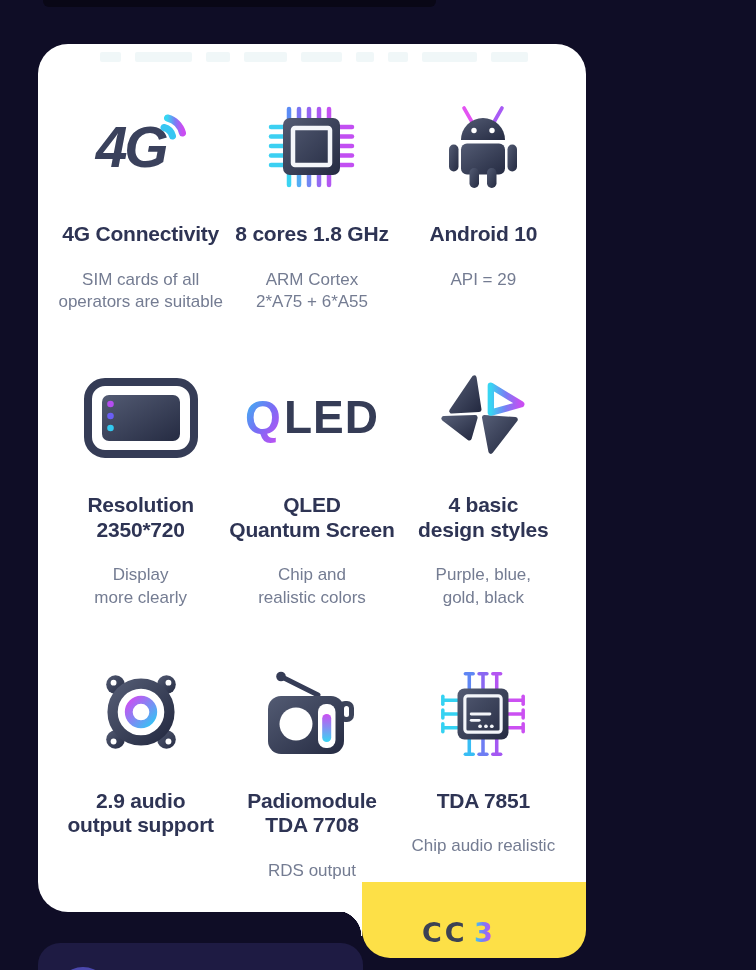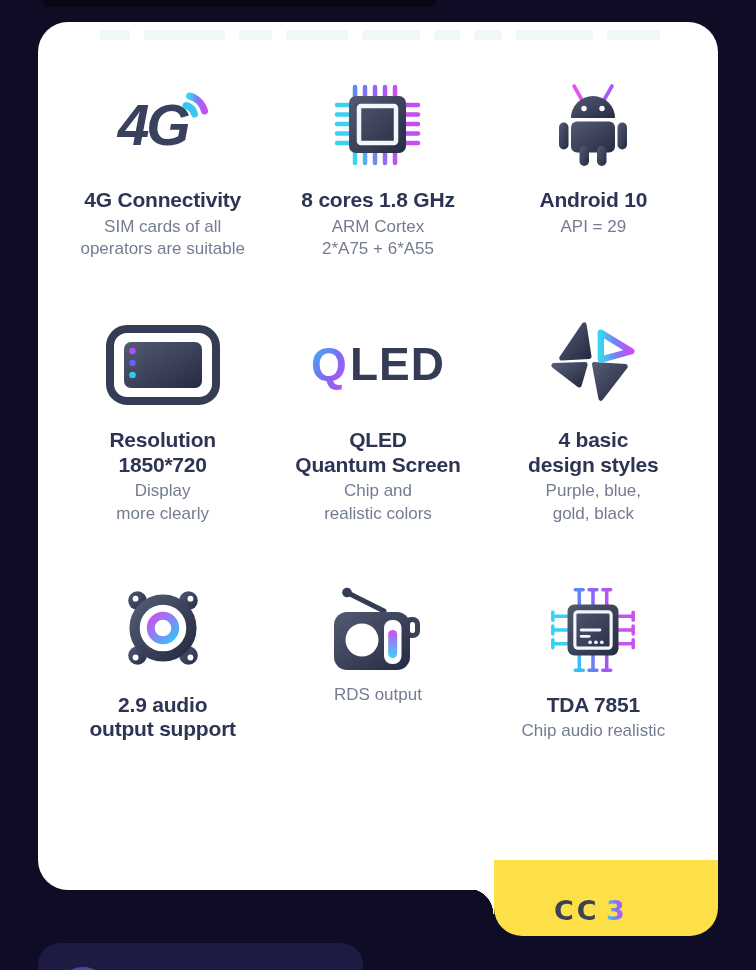--- a/index.html
+++ b/index.html
@@ -6,41 +6,41 @@
   body{
     width:756px;height:970px;position:relative;overflow:hidden;
     background:#0f0d26;
     font-family:"Liberation Sans", sans-serif;
   }
   .top-strip{
     position:absolute;left:43px;top:0;width:393px;height:7px;
     background:#090716;border-radius:0 0 6px 6px;
   }
   .card{
-    position:absolute;left:38px;top:22px;width:680px;height:868px;
+    position:absolute;left:38px;top:44px;width:548px;height:868px;
     background:#ffffff;border-radius:30px;
   }
   .ghost-row{
     position:absolute;left:62px;top:8px;right:58px;height:10px;
     display:flex;gap:14px;align-items:stretch;
   }
   .ghost-dash{background:#f0f7f8;border-radius:2px;height:10px;}
   .grid{
     position:absolute;left:20px;right:20px;top:52px;
     display:grid;grid-template-columns:repeat(3,1fr);
     row-gap:54px;column-gap:6px;
   }
   .cell{display:flex;flex-direction:column;align-items:center;text-align:center;}
   .icon-box{height:102px;display:flex;align-items:center;justify-content:center;}
   .title{
-    margin-top:12px;font-size:21px;font-weight:800;color:#2e3454;
+    margin-top:24px;font-size:21px;font-weight:800;color:#2e3454;
     line-height:1.18;white-space:pre-line;letter-spacing:-0.2px;
   }
   .subtitle{
-    margin-top:3px;font-size:17px;color:#747c92;line-height:1.3;white-space:pre-line;
+    margin-top:22px;font-size:17px;color:#747c92;line-height:1.3;white-space:pre-line;
   }
   
   .fourg-wrap{position:relative;display:inline-block;}
   .fourg-text{
     font-size:57px;font-weight:800;font-style:italic;color:#3a415c;
     letter-spacing:-3px;line-height:1;display:inline-block;transform:translateX(-10px);
   }
   .fourg-arcs{position:absolute;right:-26px;top:-16px;}
   
   .tab{
@@ -182,21 +182,21 @@
       <div class="icon-box">
         <svg width="116" height="82" viewBox="0 0 116 82">
           <rect x="5" y="5" width="106" height="72" rx="17" fill="none" stroke="#353c56" stroke-width="8"></rect>
           <rect x="19" y="18" width="78" height="46" rx="7" fill="url(#dg)"></rect>
           <circle cx="27.5" cy="27" r="3.3" fill="#b44df0"></circle>
           <circle cx="27.5" cy="39" r="3.3" fill="#6a5ef5"></circle>
           <circle cx="27.5" cy="51" r="3.3" fill="#32c9f0"></circle>
         </svg>
       </div>
       <div class="title">Resolution
-1850*720</div>
+2350*720</div>
       <div class="subtitle">Display
 more clearly</div>
     </div>
 
     <div class="cell">
       <div class="icon-box">
         <svg width="150" height="52" viewBox="0 0 150 52">
           <text x="8" y="41" font-family="Liberation Sans, sans-serif" font-size="46" font-weight="bold" fill="url(#q-g)">Q</text>
           <text x="47" y="41" font-family="Liberation Sans, sans-serif" font-size="46" font-weight="bold" letter-spacing="1" fill="#353c56">LED</text>
         </svg>
@@ -253,20 +253,22 @@
           <path d="M26,9 L62,27" stroke="#353c56" stroke-width="5" stroke-linecap="round"></path>
           <circle cx="25" cy="8.5" r="4.8" fill="#353c56"></circle>
           <rect x="82" y="33" width="16" height="21" rx="7" fill="#3b4258"></rect>
           <rect x="88" y="38" width="5" height="11" rx="2.5" fill="#ffffff"></rect>
           <rect x="12" y="28" width="76" height="58" rx="13" fill="url(#dg)"></rect>
           <circle cx="40" cy="56" r="16.5" fill="#ffffff"></circle>
           <rect x="62" y="36" width="17.5" height="44" rx="8" fill="#ffffff"></rect>
           <rect x="66.2" y="46" width="9" height="28" rx="4.5" fill="url(#bar-v)"></rect>
         </svg>
       </div>
+      <div class="title">Padiomodule
+TDA 7708</div>
       <div class="subtitle">RDS output</div>
     </div>
 
     <div class="cell">
       <div class="icon-box">
         <svg width="98" height="98" viewBox="0 0 100 100">
           <g stroke-width="3.6" stroke-linecap="round">
             <path d="M10,36 H24" stroke="#35d2f2"></path>
               <path d="M9,32 V40" stroke="#35d2f2"></path>
             <path d="M10,50 H24" stroke="#35d2f2"></path>

